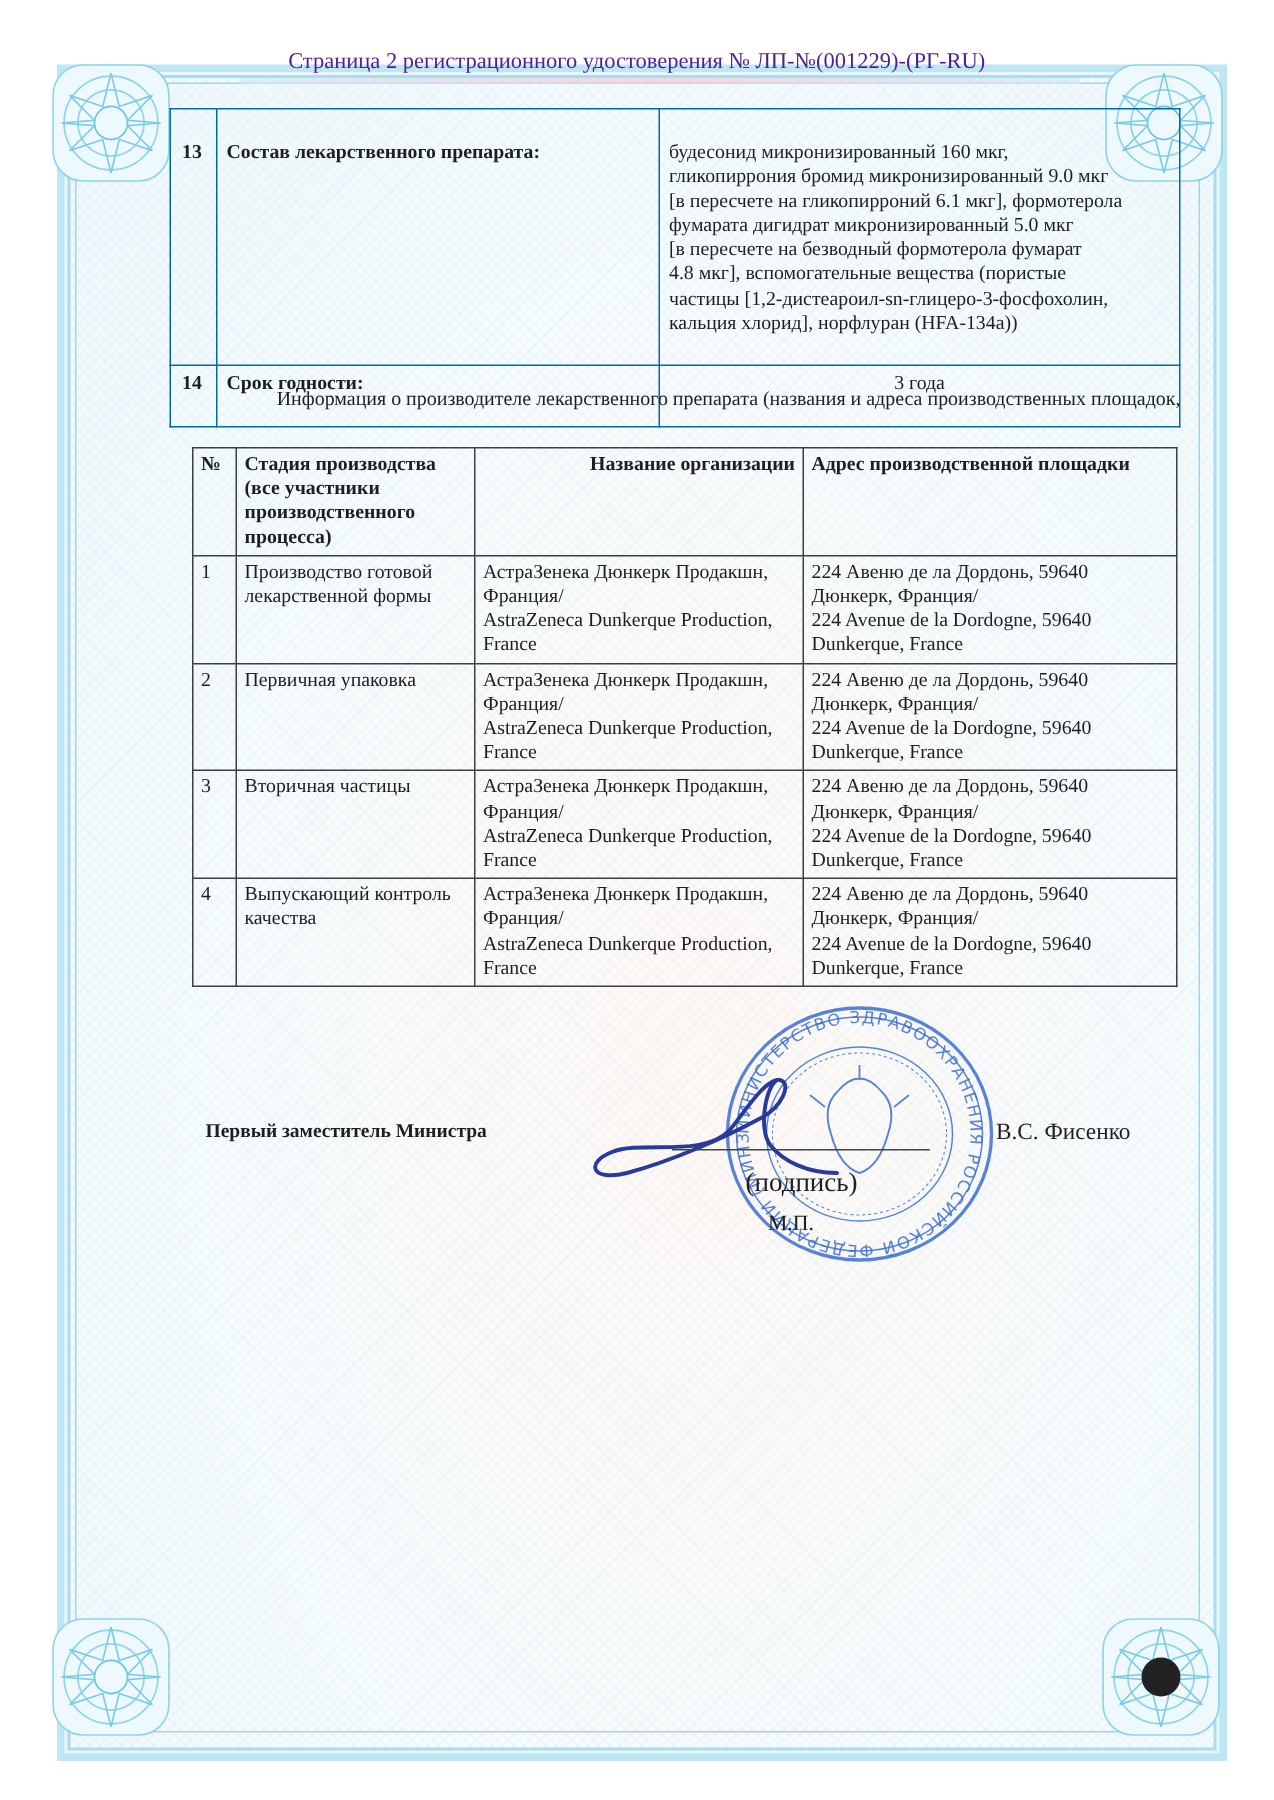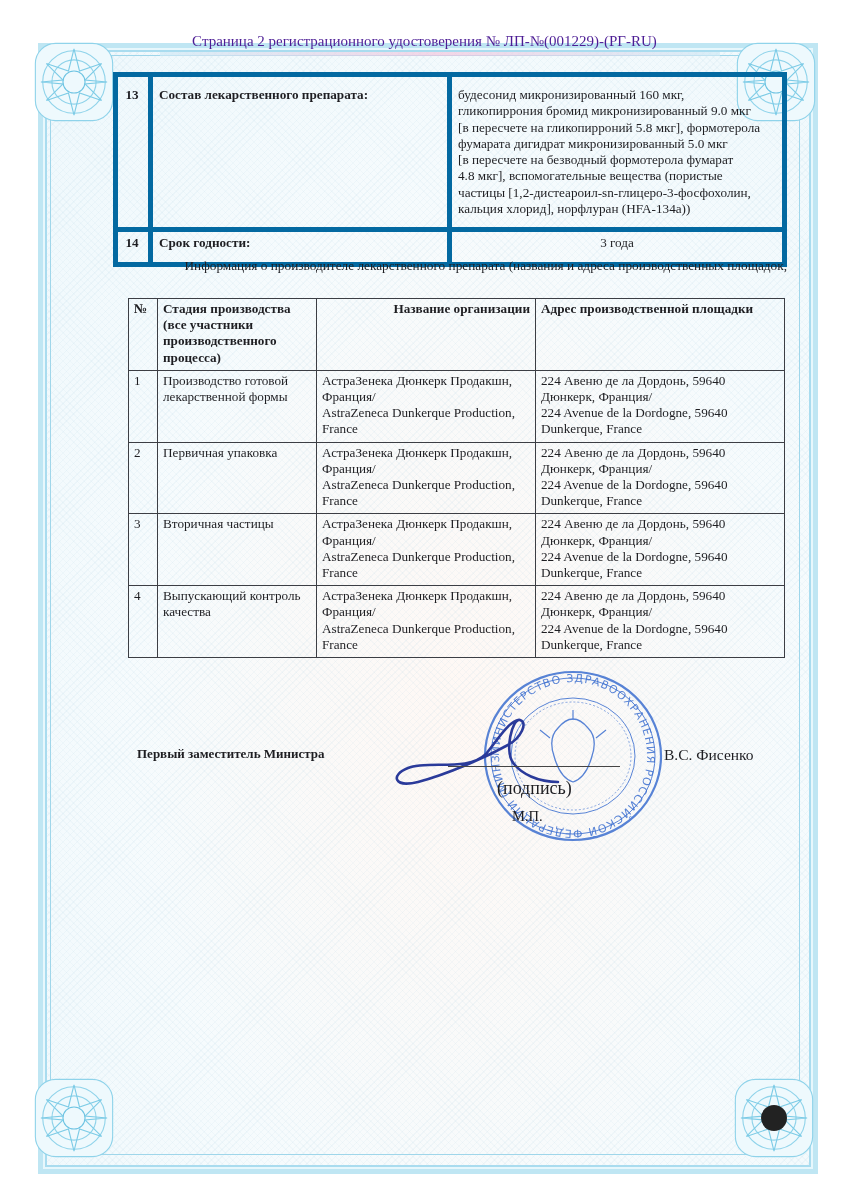--- a/index.html
+++ b/index.html
@@ -41,21 +41,21 @@
   .page-title-band {
     position:absolute; left:160px; top:52px; width:560px; height:4px;
     background:linear-gradient(90deg,#cfeaf6,#f3c7de 50%,#cfeaf6);
     opacity:.7;
   }
   table.main {
     position:absolute; left:113px; top:72px; width:674px;
     border-collapse:collapse; font-size:13.2px; line-height:16.3px;
   }
   table.main td {
-    border:5px solid #0369a1; vertical-align:top; padding:10px 6px;
+    border:1px solid #0369a1; vertical-align:top; padding:20px 6px;
   }
   table.main td.num { width:20px; font-weight:bold; text-align:center; padding-left:4px;}
   table.main td.lbl { width:282px; font-weight:bold; }
   table.main td.center { text-align:center; }
   .info {
     position:absolute; left:113px; top:257px; width:674px; text-align:right;
     font-size:13.3px; line-height:17px;
   }
   table.mfr {
     position:absolute; left:128px; top:298px; width:657px;
@@ -150,21 +150,21 @@
   <div class="page-title">Страница 2   регистрационного удостоверения № ЛП-№(001229)-(РГ-RU)</div>
 
   <table class="main">
     <tbody>
         <tr>
       <td class="num">13</td>
       <td class="lbl">Состав лекарственного препарата:</td>
       <td>
         <div>будесонид микронизированный 160 мкг,</div>
         <div>гликопиррония бромид микронизированный 9.0 мкг</div>
-        <div>[в пересчете на гликопирроний 5.8 мкг], формотерола</div>
+        <div>[в пересчете на гликопирроний 6.1 мкг], формотерола</div>
         <div>фумарата дигидрат микронизированный 5.0 мкг</div>
         <div>[в пересчете на безводный формотерола фумарат</div>
         <div>4.8 мкг], вспомогательные вещества (пористые</div>
         <div>частицы [1,2-дистеароил-sn-глицеро-3-фосфохолин,</div>
         <div>кальция хлорид], норфлуран (HFA-134a))</div>
       </td>
     </tr>
     <tr>
       <td class="num" style="padding-top:3px;padding-bottom:10px;">14</td>
       <td class="lbl" style="padding-top:3px;">Срок годности:</td>

